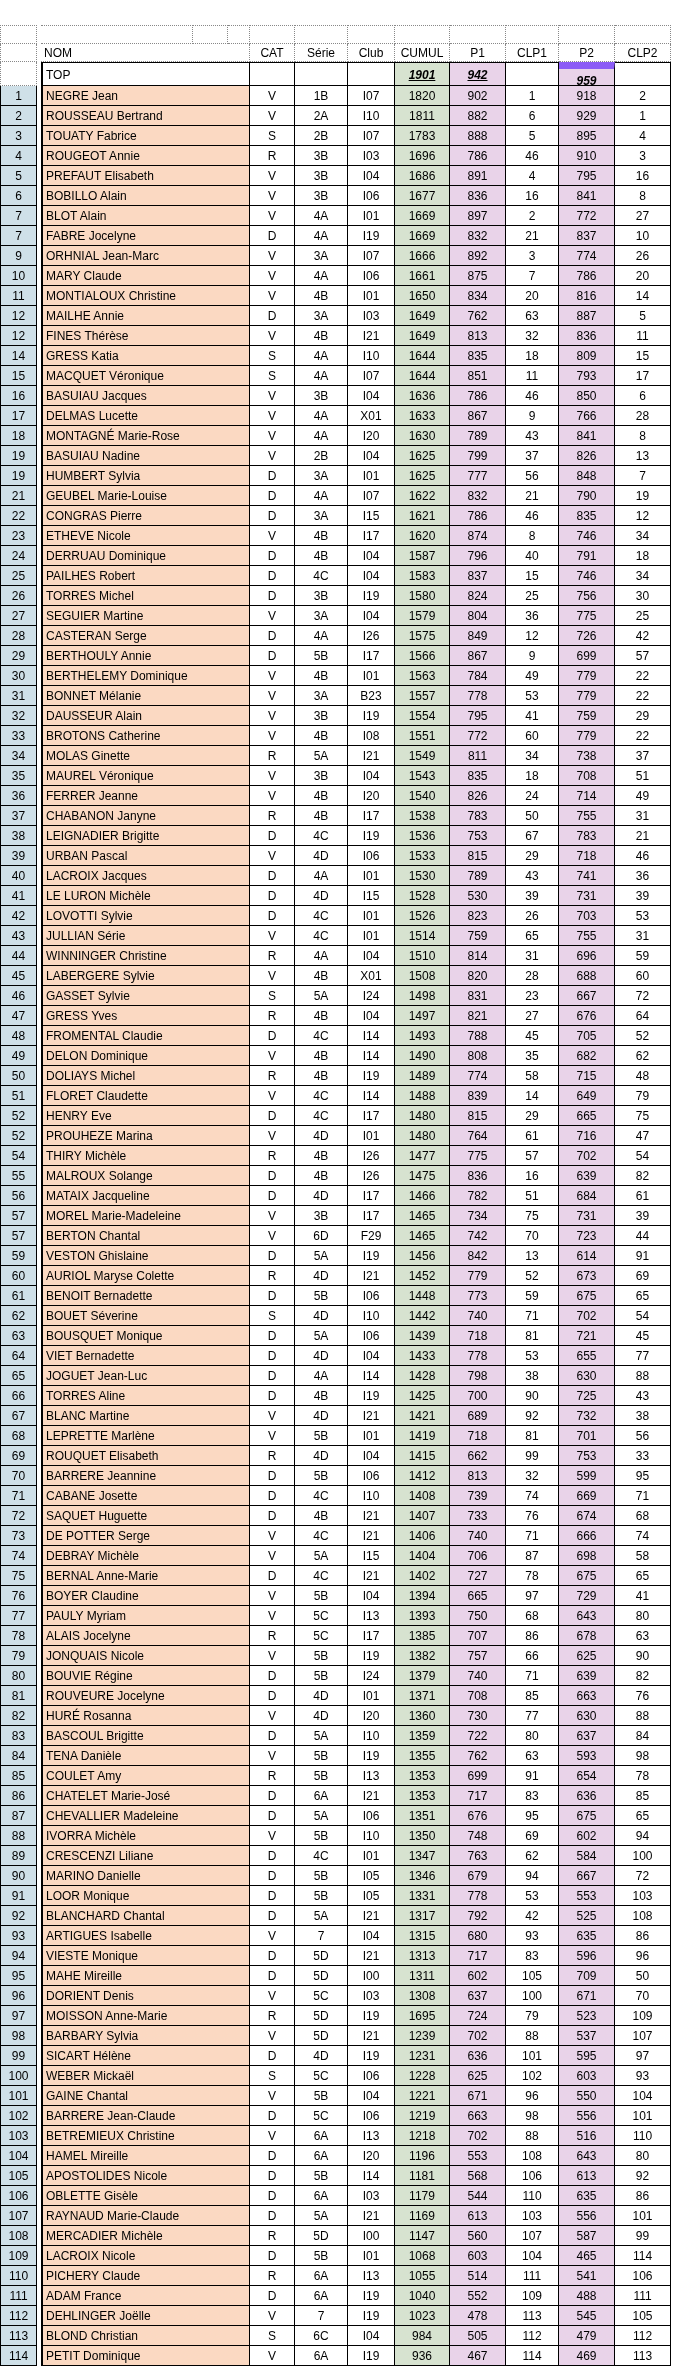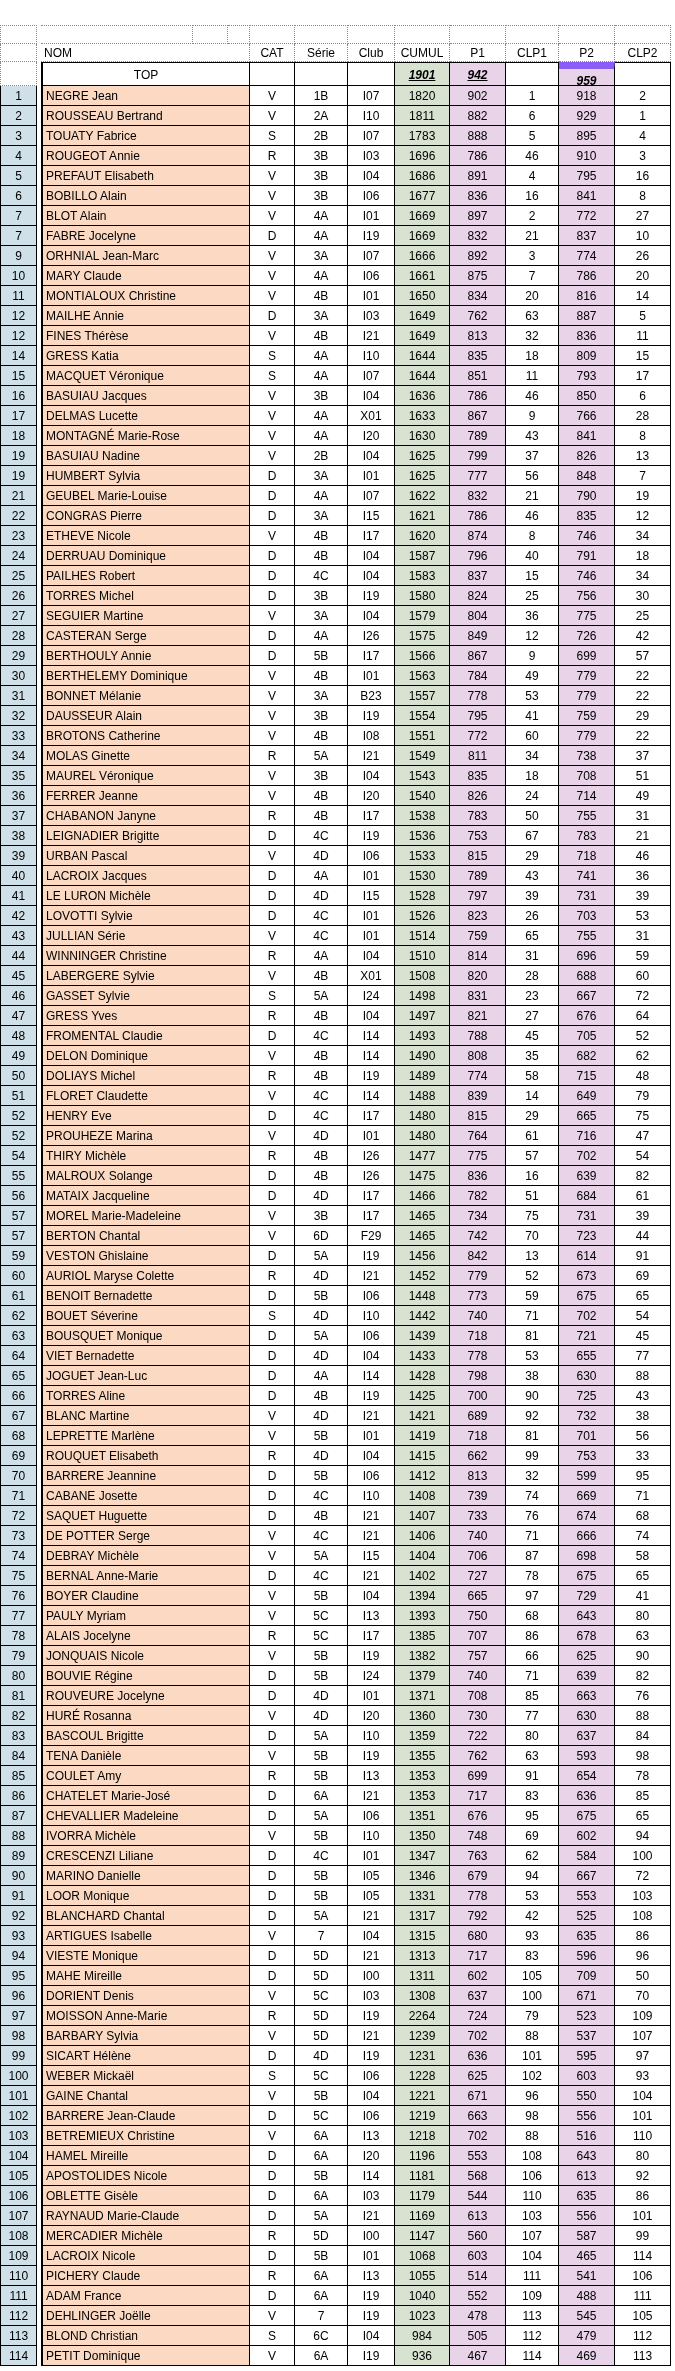--- a/index.html
+++ b/index.html
@@ -15,21 +15,21 @@
   .dotted .c.first{border-left:1px dotted #888;}
   .dotted.topline .c{border-top:1px dotted #888;}
   .rankc{background:#cfe0e8;border-left:1px solid #000;}
   .rank-empty{background:#fff;border-left:1px dotted #888;border-right:1px dotted #888;border-bottom:1px dotted #888;}
   .gap{border:none;background:#fff;}
   .name{text-align:left;padding-left:3px;background:#fbd9c2;border-left:2px solid #000;}
   .name.plain{background:#fff;}
   .cumul{background:#d7e3d0;}
   .pcol{background:#e9d3e9;}
   .bi{font-weight:bold;font-style:italic;text-decoration:underline;}
-  .right{text-align:center;padding-right:3px;}
+  .right{text-align:left;padding-right:3px;}
   .left{text-align:left;padding-left:3px;}
 </style>
 </head>
 <body>
 
 <div class="sheet">
   <div class="spacer-top"></div>
 
   <div class="row split dotted topline">
     <div class="c first"></div>
@@ -597,21 +597,21 @@
         <div class="c">36</div>
       </div>
       <div class="row data">
         <div class="c rankc">41</div>
         <div class="gap"></div>
         <div class="c name">LE LURON Michèle</div>
         <div class="c">D</div>
         <div class="c">4D</div>
         <div class="c">I15</div>
         <div class="c cumul">1528</div>
-        <div class="c pcol">797</div>
+        <div class="c pcol">530</div>
         <div class="c">39</div>
         <div class="c pcol">731</div>
         <div class="c">39</div>
       </div>
       <div class="row data">
         <div class="c rankc">42</div>
         <div class="gap"></div>
         <div class="c name">LOVOTTI Sylvie</div>
         <div class="c">D</div>
         <div class="c">4C</div>
@@ -1324,21 +1324,21 @@
         <div class="c pcol">671</div>
         <div class="c">70</div>
       </div>
       <div class="row data">
         <div class="c rankc">97</div>
         <div class="gap"></div>
         <div class="c name">MOISSON Anne-Marie</div>
         <div class="c">R</div>
         <div class="c">5D</div>
         <div class="c">I19</div>
-        <div class="c cumul">2264</div>
+        <div class="c cumul">1695</div>
         <div class="c pcol">724</div>
         <div class="c">79</div>
         <div class="c pcol">523</div>
         <div class="c">109</div>
       </div>
       <div class="row data">
         <div class="c rankc">98</div>
         <div class="gap"></div>
         <div class="c name">BARBARY Sylvia</div>
         <div class="c">V</div>

